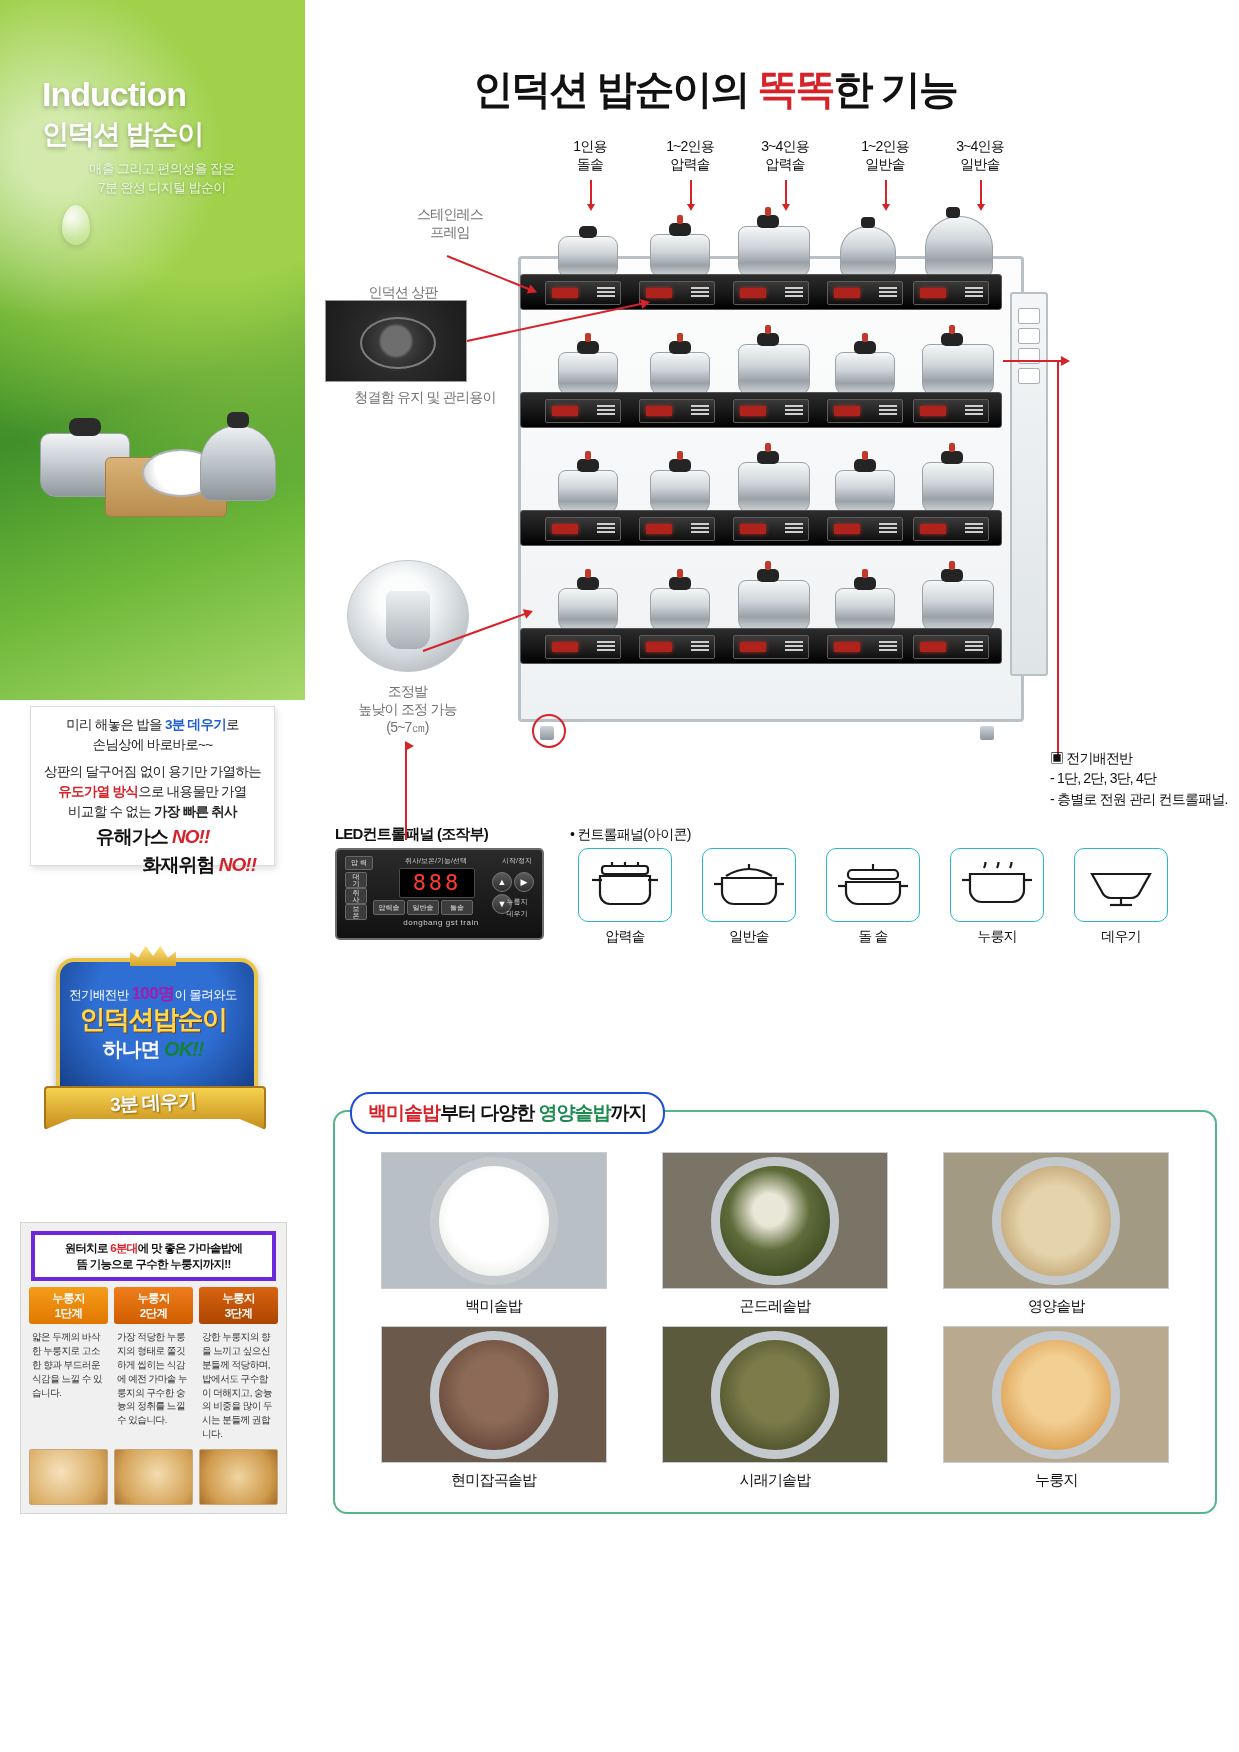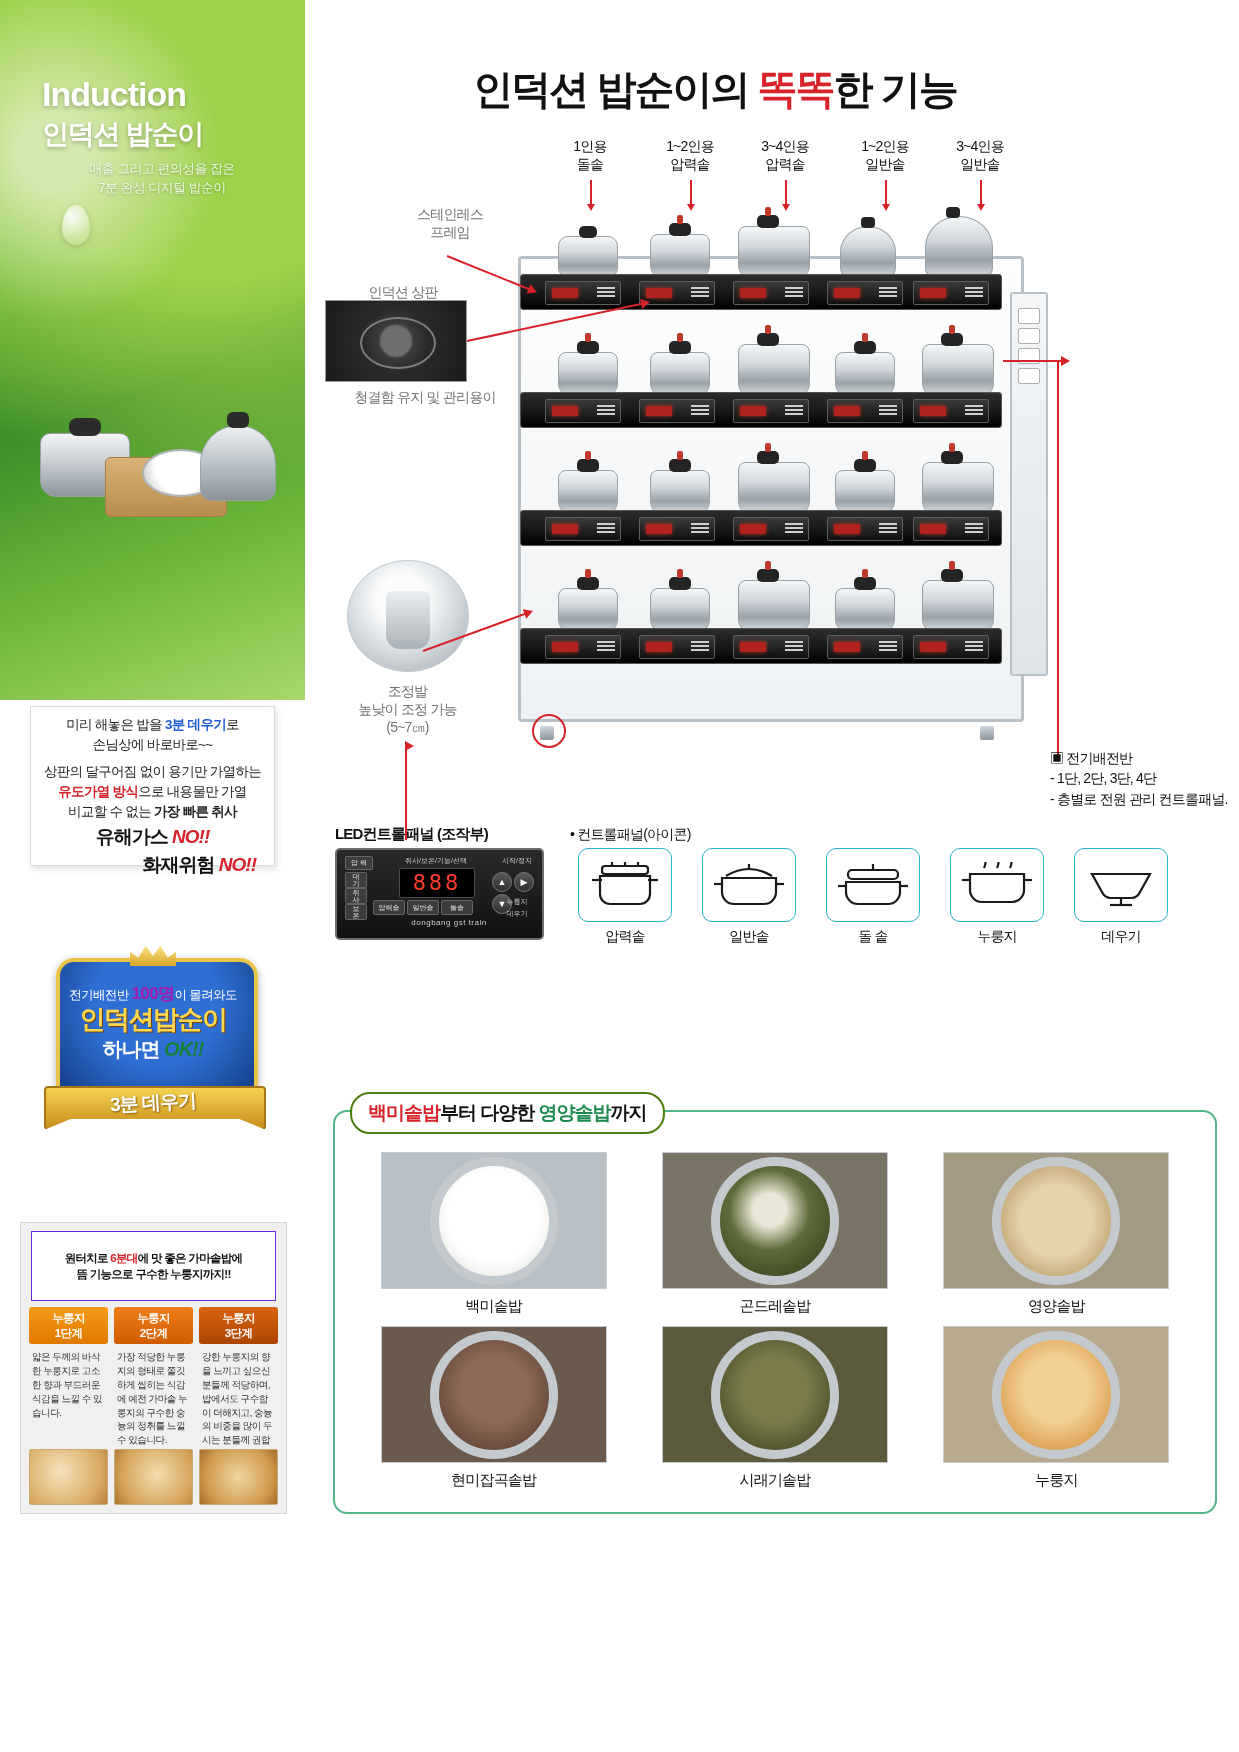--- a/index.html
+++ b/index.html
@@ -122,22 +122,22 @@
     position:absolute;left:0;top:150px;width:230px;text-align:center;
     font-size:19px;font-weight:bold;color:#ffffff;letter-spacing:-1px;
     text-shadow:1px 1px 2px #8a5b09;transform:rotate(-3deg);
   }
   
   .nurungji-box{
     position:absolute;left:20px;top:1222px;width:265px;height:290px;
     background:#f0f0f0;border:1px solid #d5d5d5;
   }
   .nb-head{
-    margin:8px 10px 6px 10px;padding:18px 0;text-align:center;
-    background:#ffffff;border:1px solid #6d28d9;
+    margin:8px 10px 6px 10px;padding:5px 0;text-align:center;
+    background:#ffffff;border:4px solid #6d28d9;
     font-size:11.5px;font-weight:bold;letter-spacing:-0.7px;line-height:1.4;
   }
   .nb-head .red{color:#d6232a;}
   .nb-cols{display:flex;margin:0 8px;gap:6px;}
   .nb-col{flex:1;}
   .nb-tag{
     text-align:center;font-size:11.5px;font-weight:bold;color:#ffffff;
     padding:4px 0;line-height:1.25;letter-spacing:-0.6px;
     background:linear-gradient(180deg,#f59c1a,#e07800);border-radius:3px;
   }
@@ -269,21 +269,21 @@
   .led-btn{
     position:absolute;background:#3c3c3c;border:1px solid #666;border-radius:2px;
     color:#e6e6e6;font-size:7px;text-align:center;
   }
   .led-round{
     position:absolute;width:18px;height:18px;border-radius:50%;
     background:linear-gradient(180deg,#5a5a5a,#2e2e2e);border:1px solid #777;
     color:#fff;font-size:9px;text-align:center;line-height:18px;
   }
   .led-brand{
-    position:absolute;left:62px;top:68px;width:100px;text-align:center;
+    position:absolute;left:54px;top:68px;width:100px;text-align:center;
     color:#cfcfcf;font-size:8px;letter-spacing:0.5px;
   }
   
   .icon-head{position:absolute;left:265px;top:826px;font-size:14px;letter-spacing:-0.8px;}
   .icon-row{position:absolute;left:265px;top:848px;width:660px;height:110px;}
   .icon-cell{position:absolute;width:110px;text-align:center;}
   .icon-box{
     width:92px;height:72px;margin:0 auto;
     border:1.5px solid #29b6c9;border-radius:10px;background:#ffffff;
     display:flex;align-items:center;justify-content:center;
@@ -294,21 +294,21 @@
   .bullet{font-size:16px;letter-spacing:-0.9px;line-height:1.75;color:#111;}
   
   .elec-note{position:absolute;left:745px;top:748px;font-size:14px;line-height:1.45;letter-spacing:-0.8px;}
   
   .rice-section{
     position:absolute;left:28px;top:1110px;width:880px;height:400px;
     border:2px solid #54b48a;border-radius:14px;background:#ffffff;
   }
   .rice-badge{
     position:absolute;left:45px;top:1092px;padding:6px 16px;background:#ffffff;
-    border:2px solid #4d7c0f;border-radius:20px;
+    border:2px solid #1d4ed8;border-radius:20px;
     font-size:19px;font-weight:bold;letter-spacing:-1px;
   }
   .rice-badge .red{color:#d6232a;}
   .rice-badge .green{color:#1d8a4e;}
   .rice-grid{
     position:absolute;left:32px;top:40px;width:816px;
     display:grid;grid-template-columns:repeat(3,1fr);gap:10px 28px;
   }
   .rice-item{text-align:center;}
   .rice-photo{

